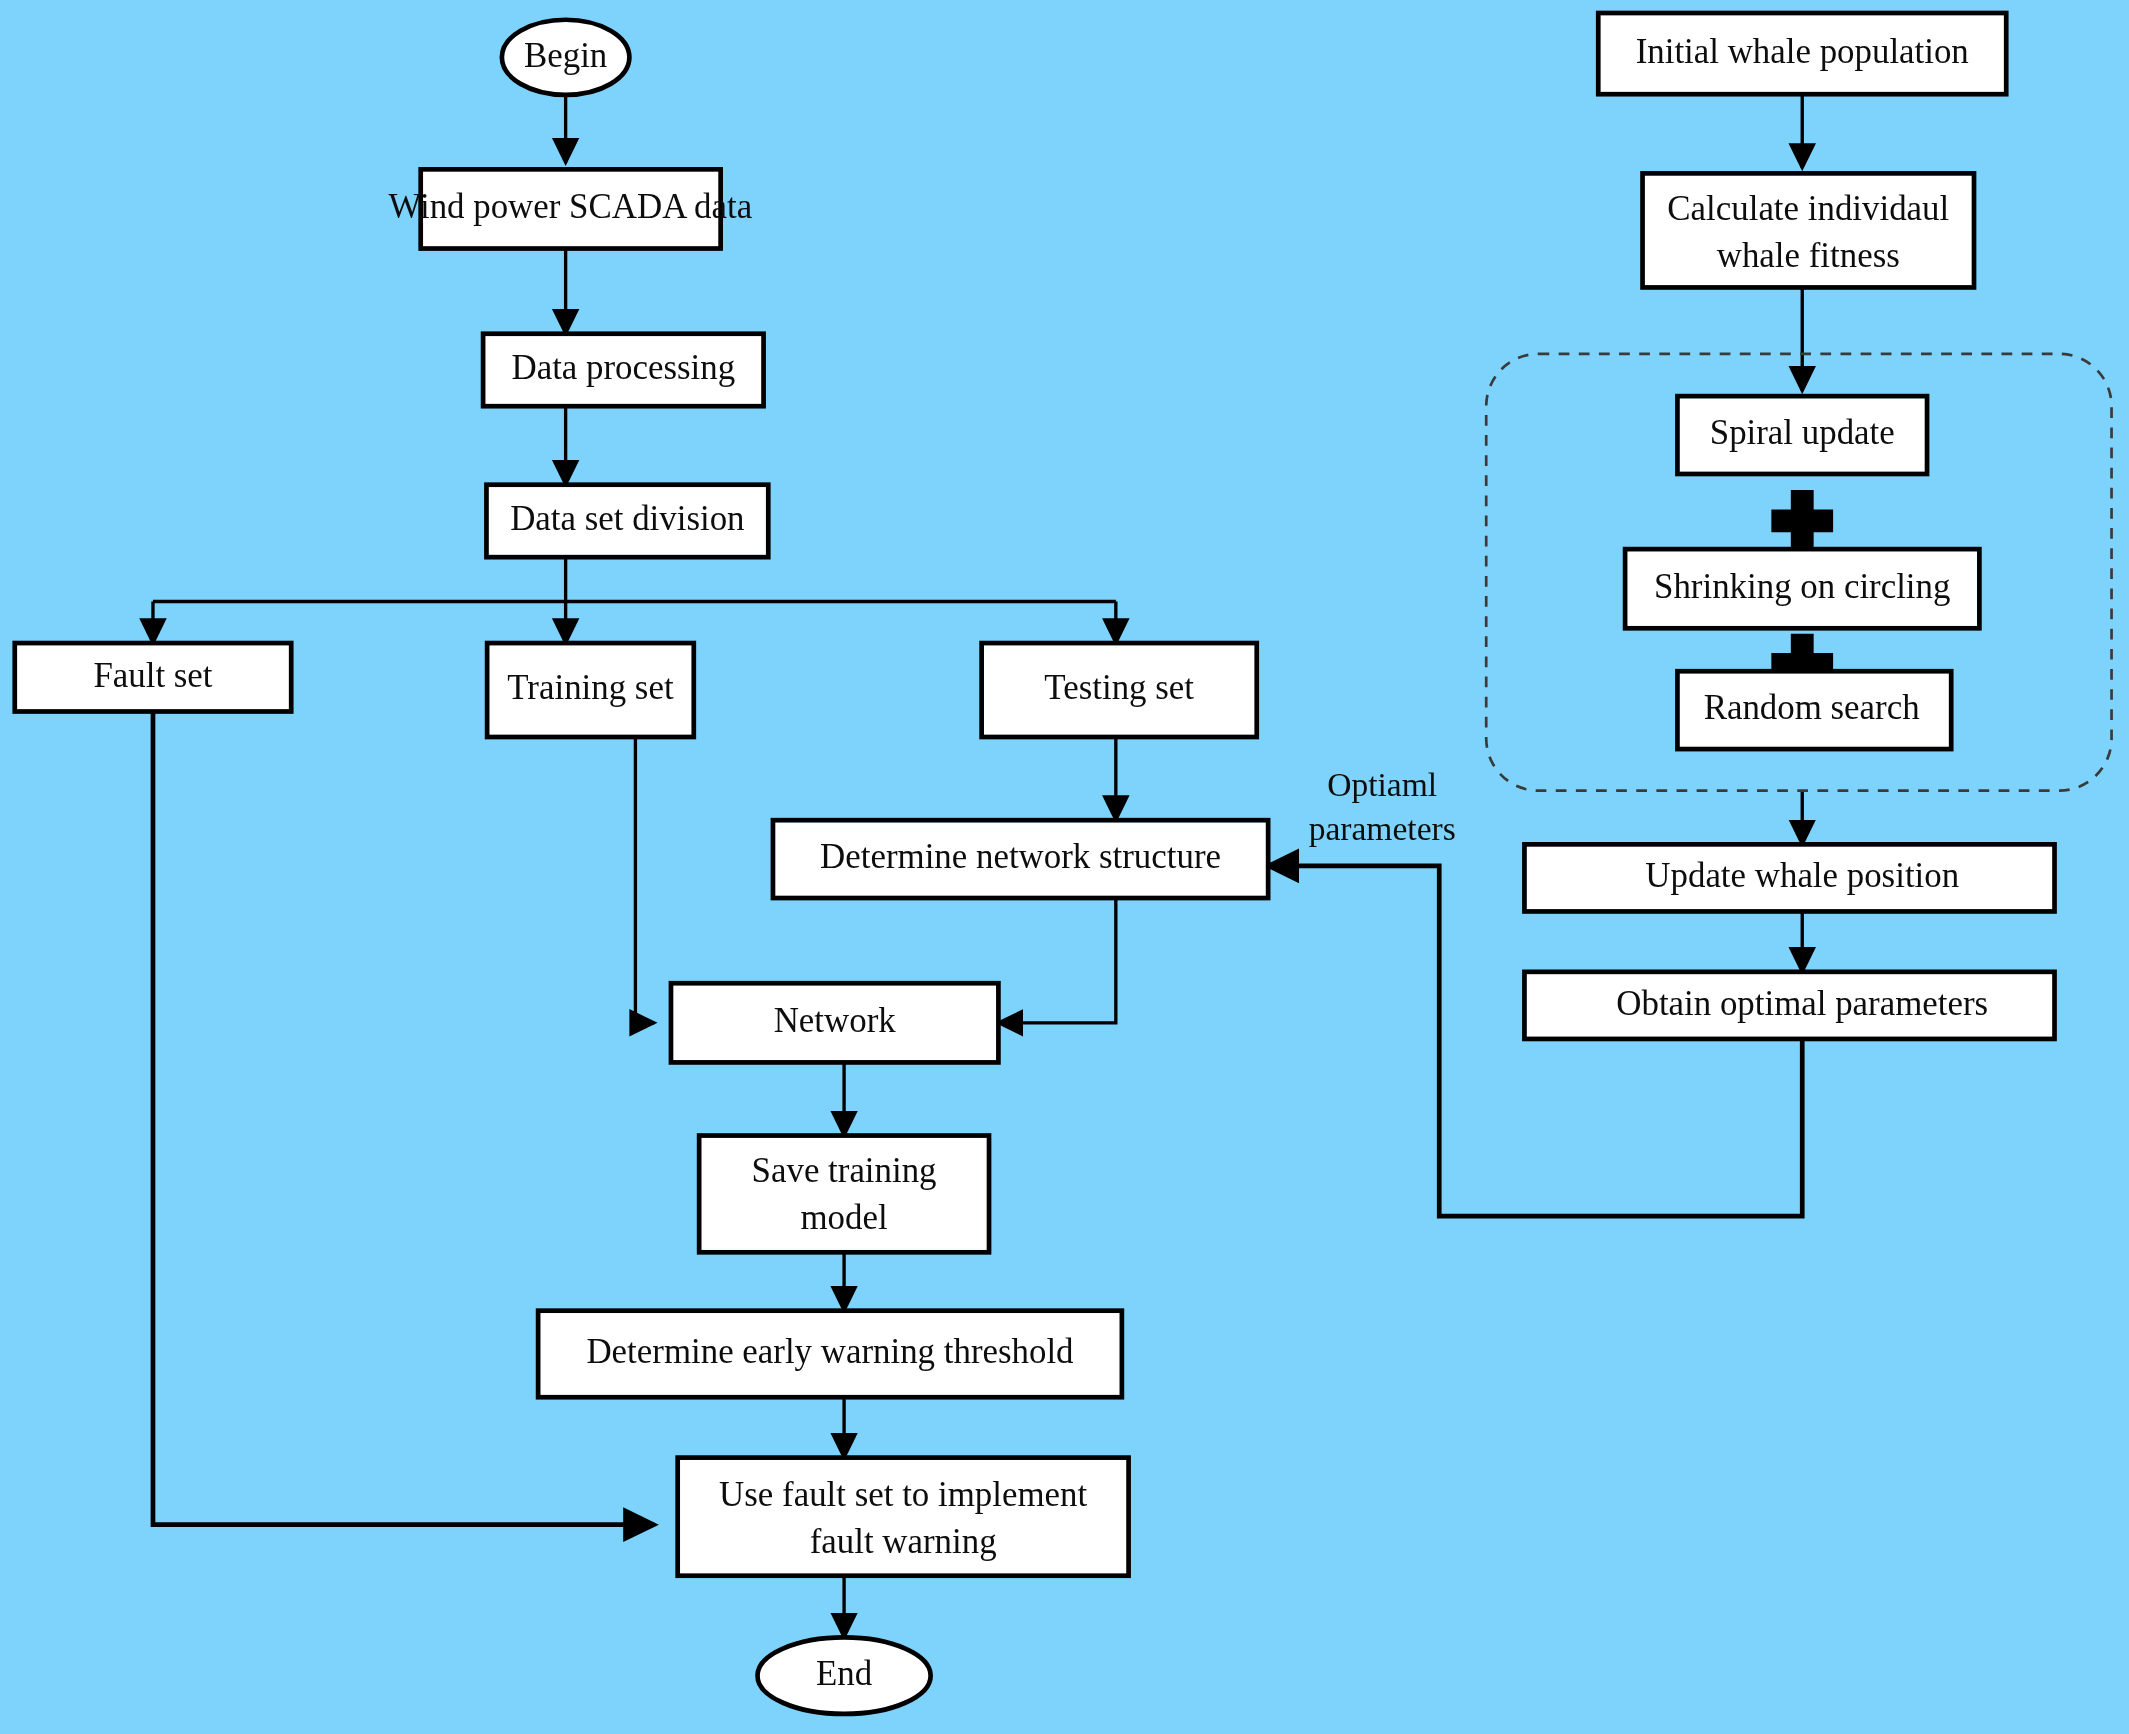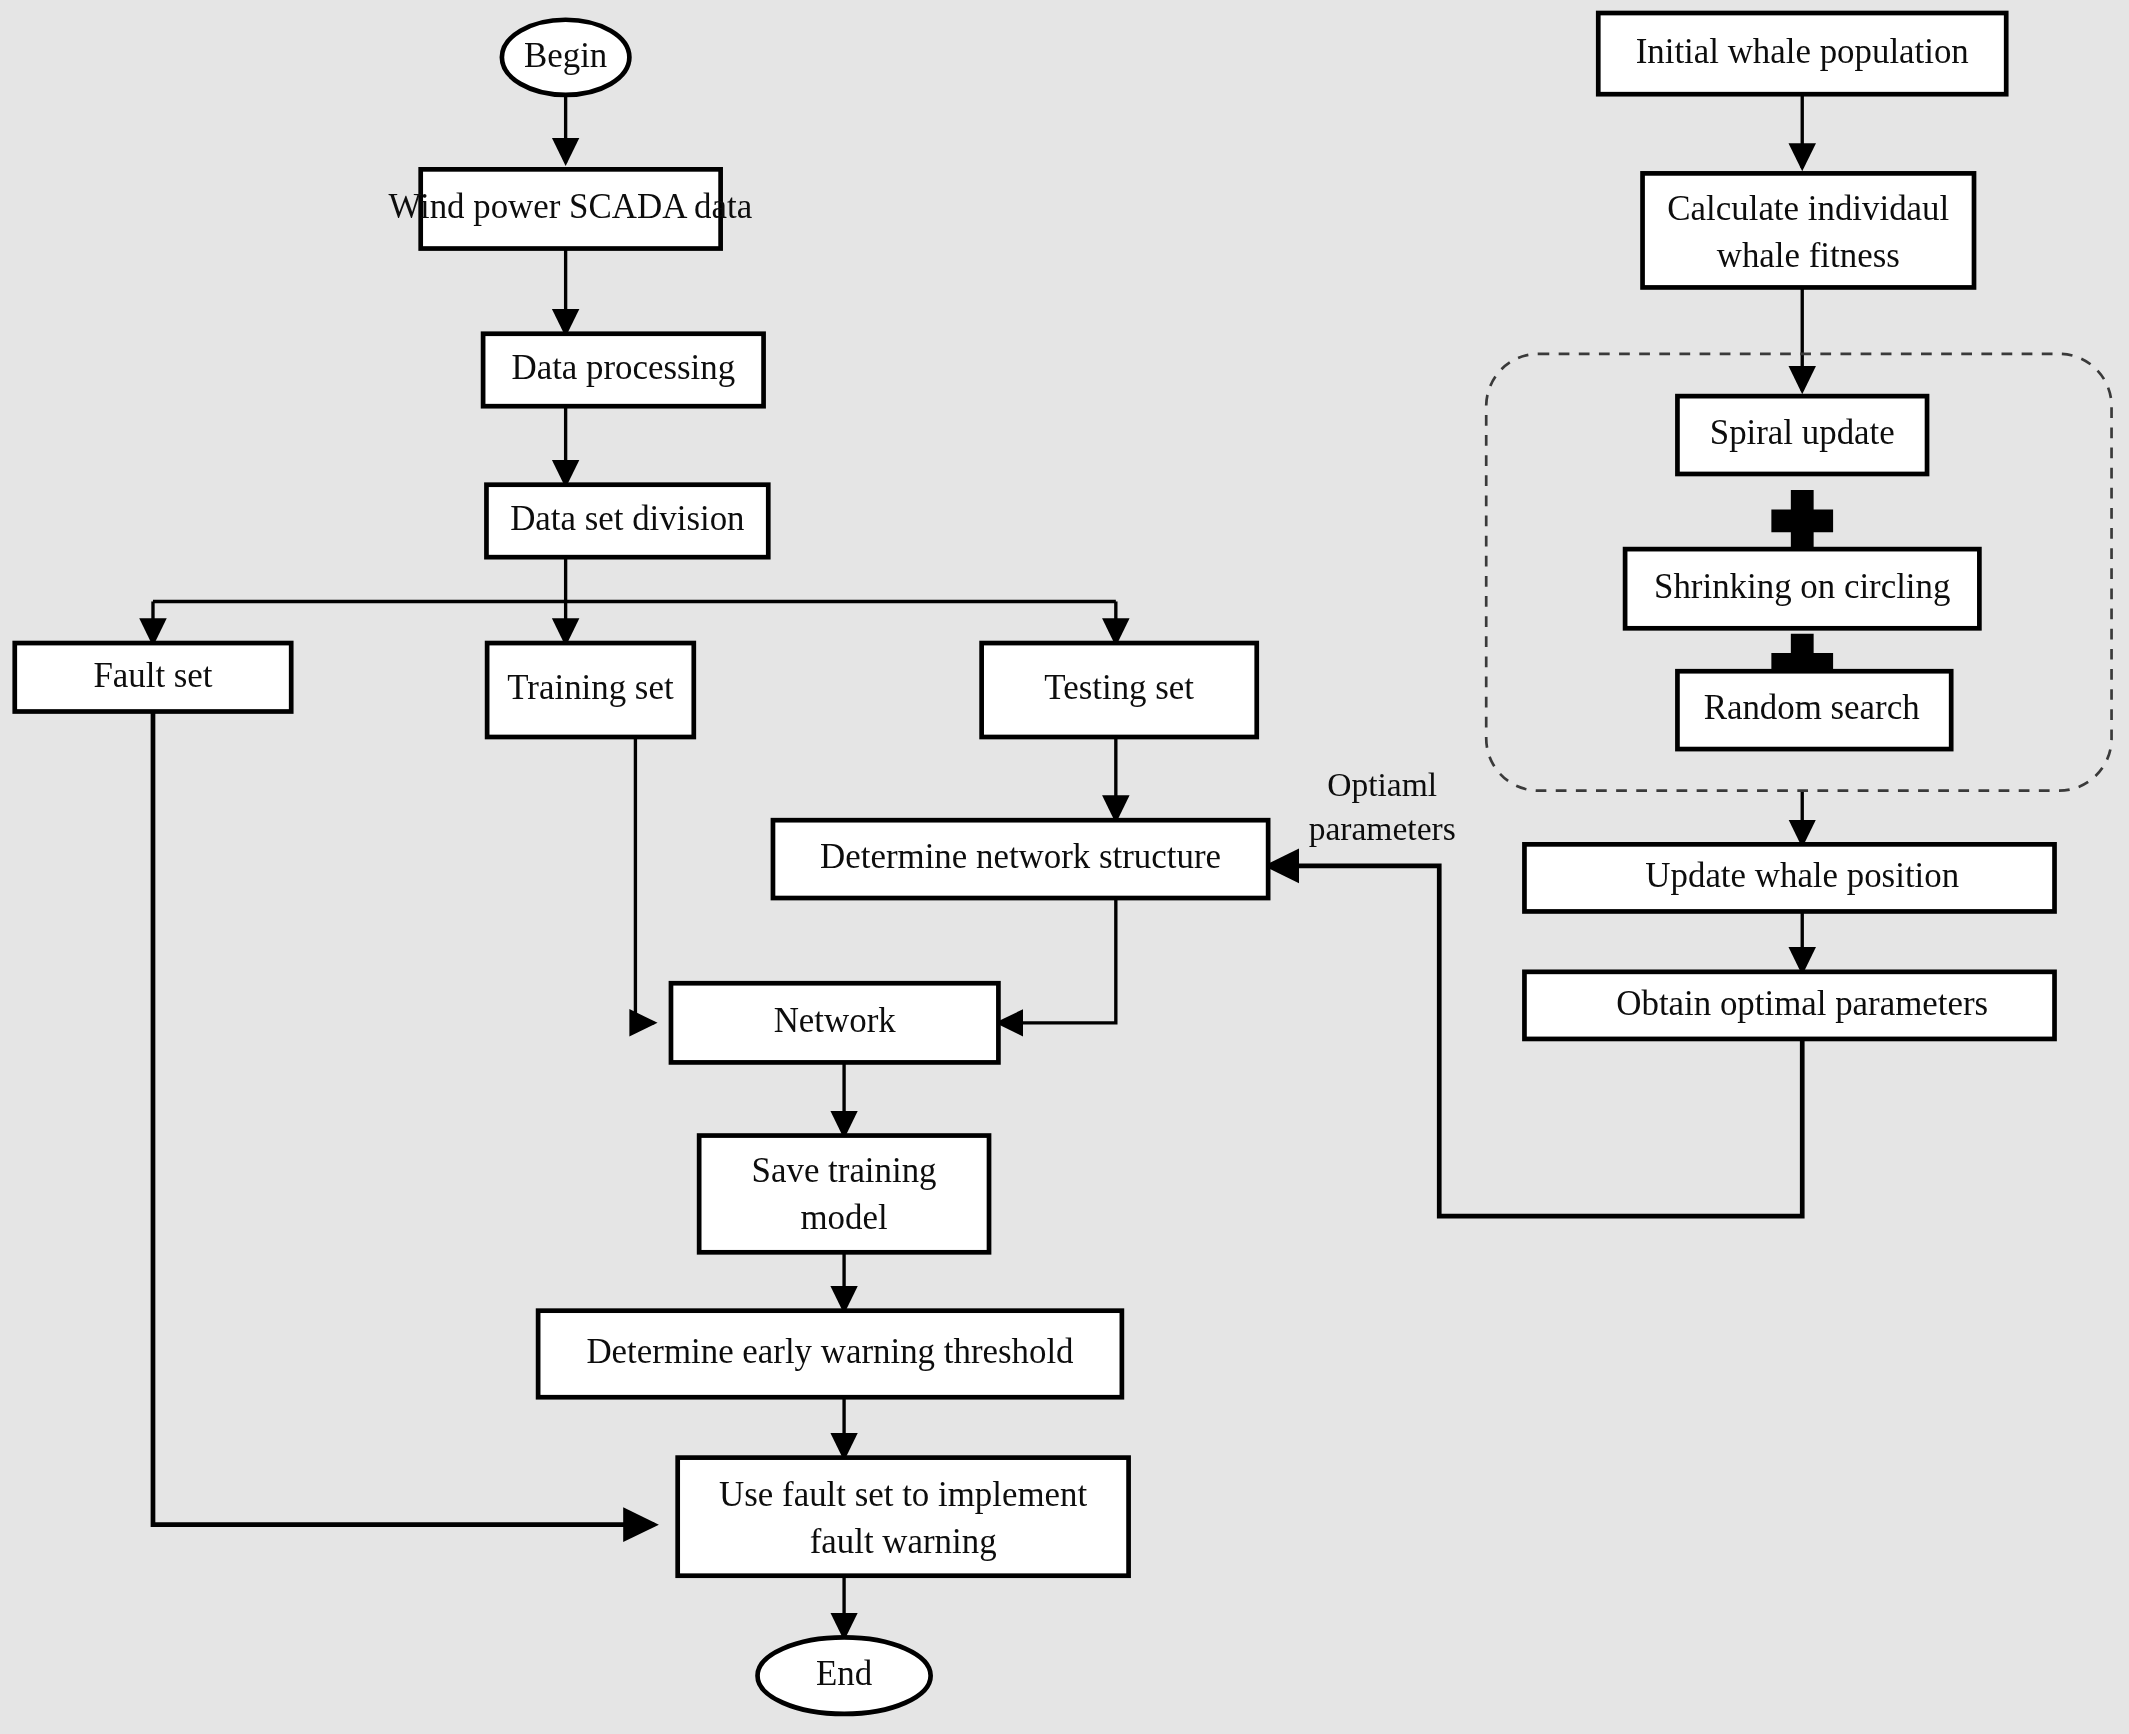--- a/index.html
+++ b/index.html
@@ -4,21 +4,21 @@
 <style>
   html, body {
     margin: 0;
     padding: 0;
     background: #ffffff;
   }
   #flow-root {
     position: relative;
     width: 2129px;
     height: 1735px;
-    background: #e5e5e5;
+    background: #7dd3fc;
     font-family: "Liberation Serif", "DejaVu Serif", serif;
     overflow: hidden;
   }
   svg.flow-canvas {
     position: absolute;
     top: 0;
     left: 0;
     width: 2129px;
     height: 1735px;
     display: block;

